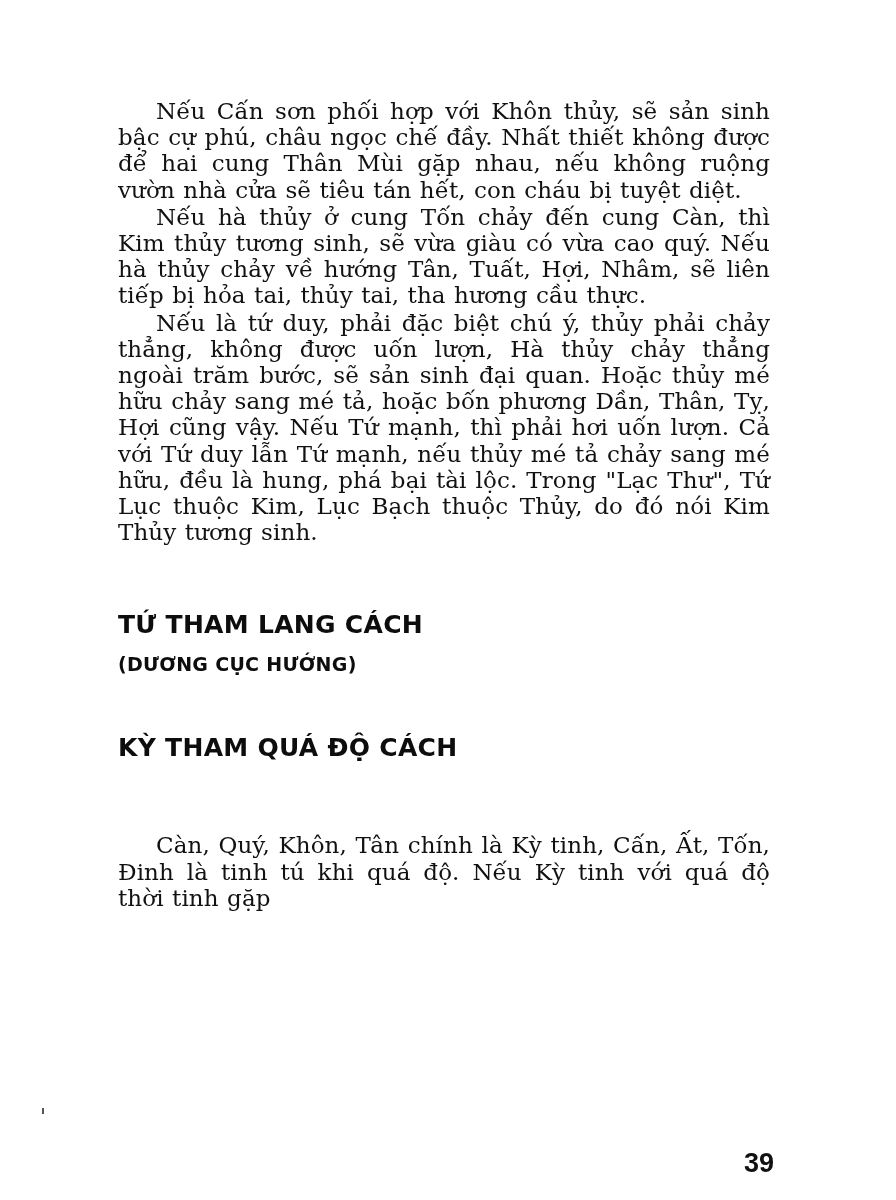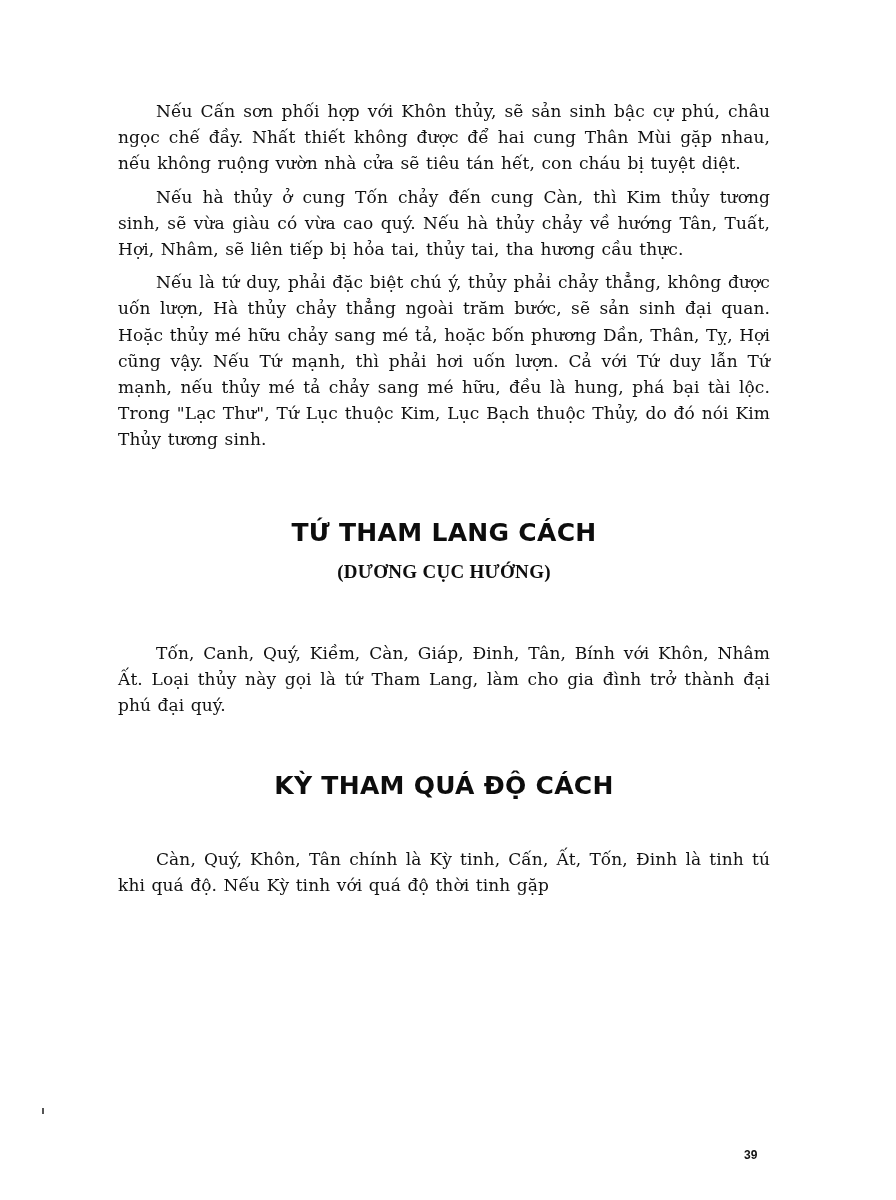--- a/index.html
+++ b/index.html
@@ -15,58 +15,56 @@
       font-family: "DejaVu Serif", "Liberation Serif", serif;
       color: #111111;
     }
     .page {
       position: absolute;
       left: 118px;
       top: 98px;
       width: 652px;
     }
     .para {
-      font-size: 17px;
+      font-size: 23px;
       line-height: 26.2px;
       text-align: justify;
       text-indent: 38px;
       margin: 0;
       letter-spacing: 0.1px;
       word-spacing: 1px;
     }
-    .para + .para { margin-top: 7px; }
+    .para + .para { margin-top: 1px; }
     .heading-block {
-      text-align: center;
       font-family: "DejaVu Sans", "Liberation Sans", sans-serif;
       font-weight: bold;
       color: #0d0d0d;
     }
     .h-main {
       font-size: 25px;
       line-height: 32px;
       letter-spacing: 0.3px;
     }
     .h-sub {
       font-size: 19px;
       line-height: 26px;
       margin-top: 10px;
       letter-spacing: 0.3px;
-      font-family: Liberation Serif, serif;
     }
     #sec1-head { margin-top: 64px; }
     #sec1-body { margin-top: 55px; }
     #sec2-head { margin-top: 52px; }
-    #sec2-body { margin-top: 44px; }
+    #sec2-body { margin-top: 68px; }
     .page-number {
       position: absolute;
       left: 744px;
       top: 1148px;
       font-family: "Liberation Sans", sans-serif;
       font-weight: bold;
-      font-size: 12px;
+      font-size: 27px;
       color: #111;
     }
     .margin-mark {
       position: absolute;
       left: 42px;
       top: 1108px;
       width: 2px;
       height: 6px;
       background: #555;
     }
@@ -79,21 +77,20 @@
   <p class="para">Nếu Cấn sơn phối hợp với Khôn thủy, sẽ sản sinh bậc cự phú, châu ngọc chế đầy. Nhất thiết không được để hai cung Thân Mùi gặp nhau, nếu không ruộng vườn nhà cửa sẽ tiêu tán hết, con cháu bị tuyệt diệt.</p>
   <p class="para">Nếu hà thủy ở cung Tốn chảy đến cung Càn, thì Kim thủy tương sinh, sẽ vừa giàu có vừa cao quý. Nếu hà thủy chảy về hướng Tân, Tuất, Hợi, Nhâm, sẽ liên tiếp bị hỏa tai, thủy tai, tha hương cầu thực.</p>
   <p class="para">Nếu là tứ duy, phải đặc biệt chú ý, thủy phải chảy thẳng, không được uốn lượn, Hà thủy chảy thẳng ngoài trăm bước, sẽ sản sinh đại quan. Hoặc thủy mé hữu chảy sang mé tả, hoặc bốn phương Dần, Thân, Tỵ, Hợi cũng vậy. Nếu Tứ mạnh, thì phải hơi uốn lượn. Cả với Tứ duy lẫn Tứ mạnh, nếu thủy mé tả chảy sang mé hữu, đều là hung, phá bại tài lộc. Trong "Lạc Thư", Tứ Lục thuộc Kim, Lục Bạch thuộc Thủy, do đó nói Kim Thủy tương sinh.</p>
 
   <div id="sec1-head" class="heading-block">
     <div class="h-main">TỨ THAM LANG CÁCH</div>
     <div class="h-sub">(DƯƠNG CỤC HƯỚNG)</div>
   </div>
 
   <div id="sec1-body">
-    <p class="para">Tốn, Canh, Quý, Kiềm, Càn, Giáp, Đinh, Tân, Bính với Khôn, Nhâm Ất. Loại thủy này gọi là tứ Tham Lang, làm cho gia đình trở thành đại phú đại quý.</p>
   </div>
 
   <div id="sec2-head" class="heading-block">
     <div class="h-main">KỲ THAM QUÁ ĐỘ CÁCH</div>
   </div>
 
   <div id="sec2-body">
     <p class="para">Càn, Quý, Khôn, Tân chính là Kỳ tinh, Cấn, Ất, Tốn, Đinh là tinh tú khi quá độ. Nếu Kỳ tinh với quá độ thời tinh gặp</p>
   </div>
 

